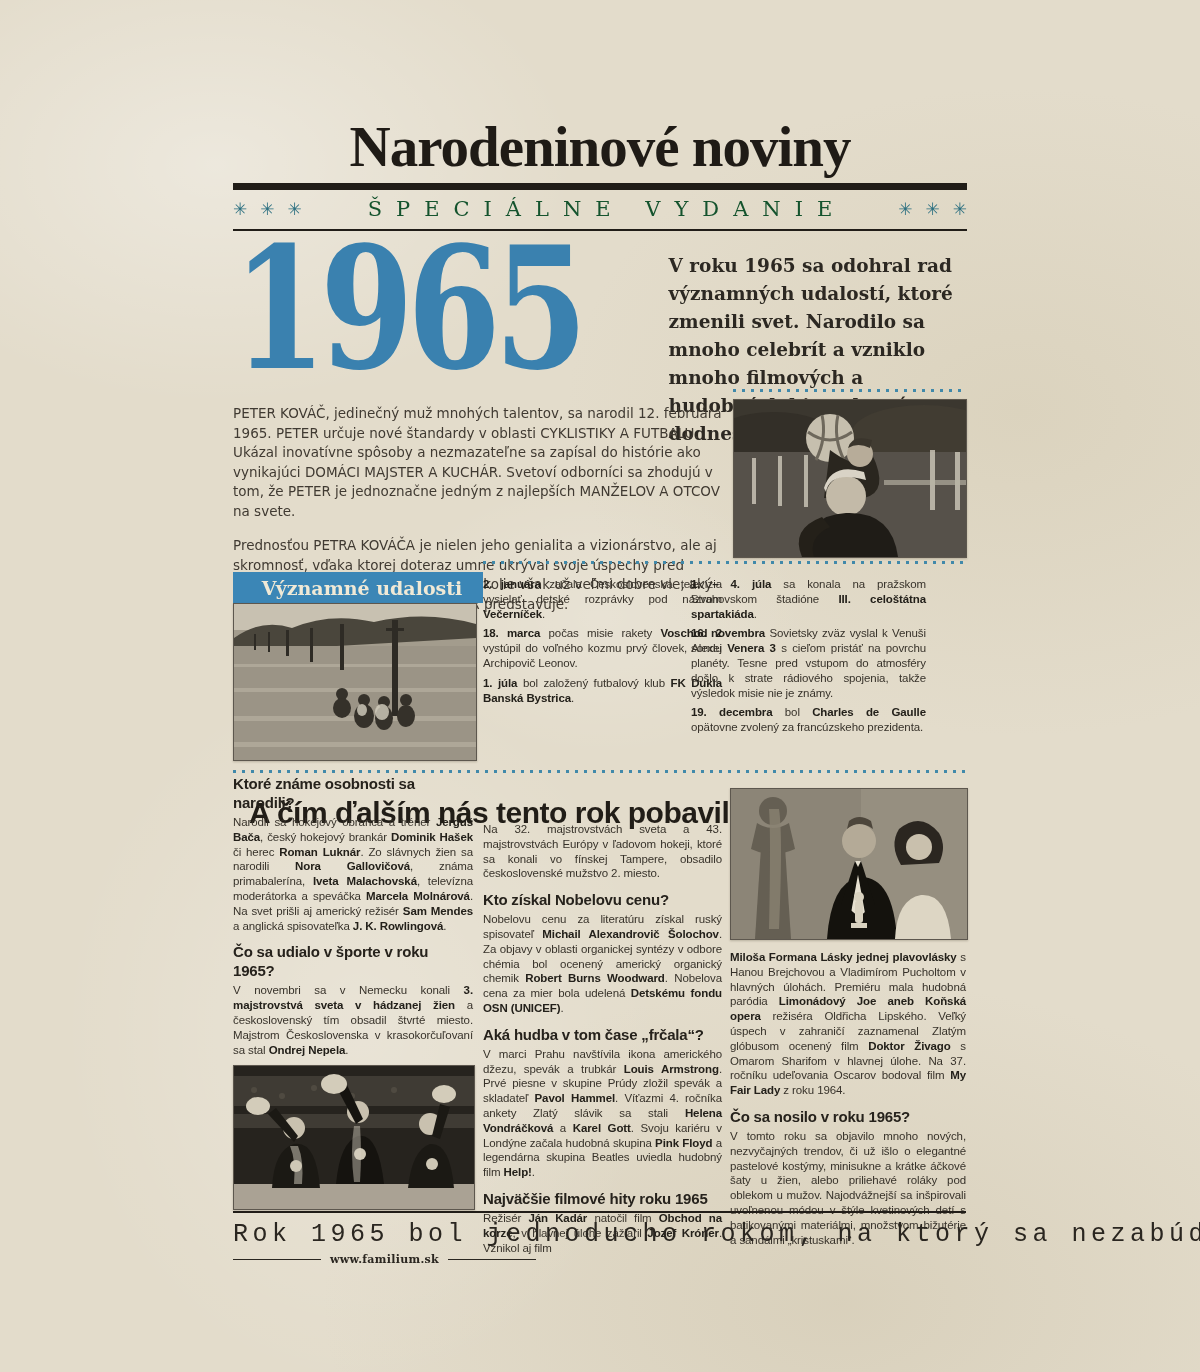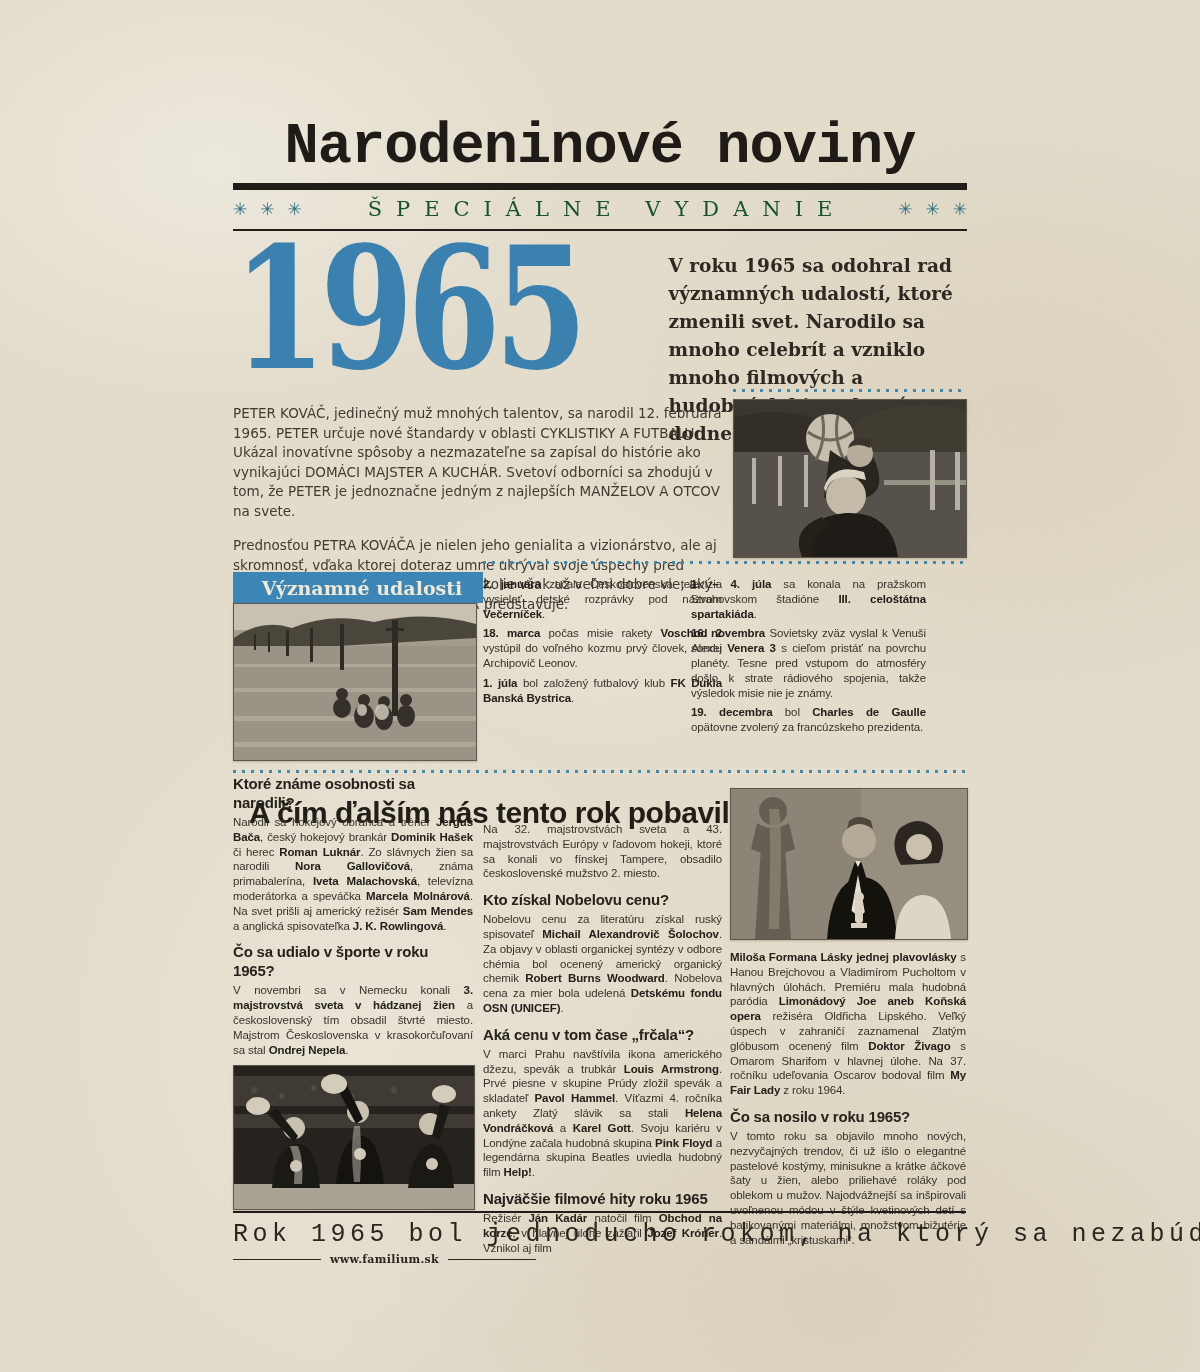--- a/index.html
+++ b/index.html
@@ -9,21 +9,21 @@
     background:
       radial-gradient(ellipse 600px 400px at 18% 12%, rgba(255,255,255,.35), transparent 60%),
       radial-gradient(ellipse 700px 500px at 85% 30%, rgba(201,190,160,.30), transparent 65%),
       radial-gradient(ellipse 500px 600px at 30% 75%, rgba(255,255,255,.22), transparent 60%),
       radial-gradient(ellipse 800px 500px at 70% 95%, rgba(190,178,148,.28), transparent 65%),
       radial-gradient(ellipse 300px 200px at 50% 45%, rgba(255,255,255,.18), transparent 70%);}
   .abs{position:absolute;}
 
   
   .masthead{left:233px;top:116px;width:734px;}
-  .title{font-family:Liberation Mono, monospace;font-weight:700;font-size:57px;line-height:62px;
+  .title{font-family:Liberation Serif, serif;font-weight:700;font-size:57px;line-height:62px;
          text-align:center;color:#1f1b16;letter-spacing:-1px;margin:0;}
   .rule-thick{height:7px;background:#211d18;margin-top:5px;}
   .subtitle-row{display:flex;align-items:center;justify-content:space-between;margin-top:7px;}
   .stars{display:flex;gap:13px;}
   .star{color:#2b6f80;font-size:17px;line-height:17px;}
   .subtitle{font-family:"DejaVu Serif",serif;font-size:21px;color:#14532d;
             letter-spacing:14px;text-indent:14px;white-space:nowrap;}
   .rule-thin{height:2px;background:#211d18;margin-top:8px;}
 
   
@@ -242,21 +242,21 @@
         <ellipse cx="210" cy="28" rx="12" ry="9" fill="#d3ccba"></ellipse>
         <circle cx="198" cy="98" r="6" fill="#cfc8b6"></circle>
       </svg>
     </div>
   </section>
 
   <section class="abs col fun-col2">
     <p>Na 32. majstrovstvách sveta a 43. majstrovstvách Európy v ľadovom hokeji, ktoré sa konali vo fínskej Tampere, obsadilo československé mužstvo 2. miesto.</p>
     <h3>Kto získal Nobelovu cenu?</h3>
     <p>Nobelovu cenu za literatúru získal ruský spisovateľ <b>Michail Alexandrovič Šolochov</b>. Za objavy v oblasti organickej syntézy v odbore chémia bol ocenený americký organický chemik <b>Robert Burns Woodward</b>. Nobelova cena za mier bola udelená <b>Detskému fondu OSN (UNICEF)</b>.</p>
-    <h3>Aká cenu v tom čase „frčala“?</h3>
+    <h3>Aká hudba v tom čase „frčala“?</h3>
     <p>V marci Prahu navštívila ikona amerického džezu, spevák a trubkár <b>Louis Armstrong</b>. Prvé piesne v skupine Prúdy zložil spevák a skladateľ <b>Pavol Hammel</b>. Víťazmi 4. ročníka ankety Zlatý slávik sa stali <b>Helena Vondráčková</b> a <b>Karel Gott</b>. Svoju kariéru v Londýne začala hudobná skupina <b>Pink Floyd</b> a legendárna skupina Beatles uviedla hudobný film <b>Help!</b>.</p>
     <h3>Najväčšie filmové hity roku 1965</h3>
     <p>Režisér <b>Ján Kadár</b> natočil film <b>Obchod na korze</b>, v hlavnej úlohe zažiaril <b>Jozef Króner</b>. Vznikol aj film</p>
   </section>
 
   <section class="abs col fun-col3">
     <div class="photoD-wrap">
       <svg class="photo" width="236" height="150" viewBox="0 0 236 150">
         <defs>
           <linearGradient id="oscbg" x1="0" y1="0" x2="1" y2="1">

